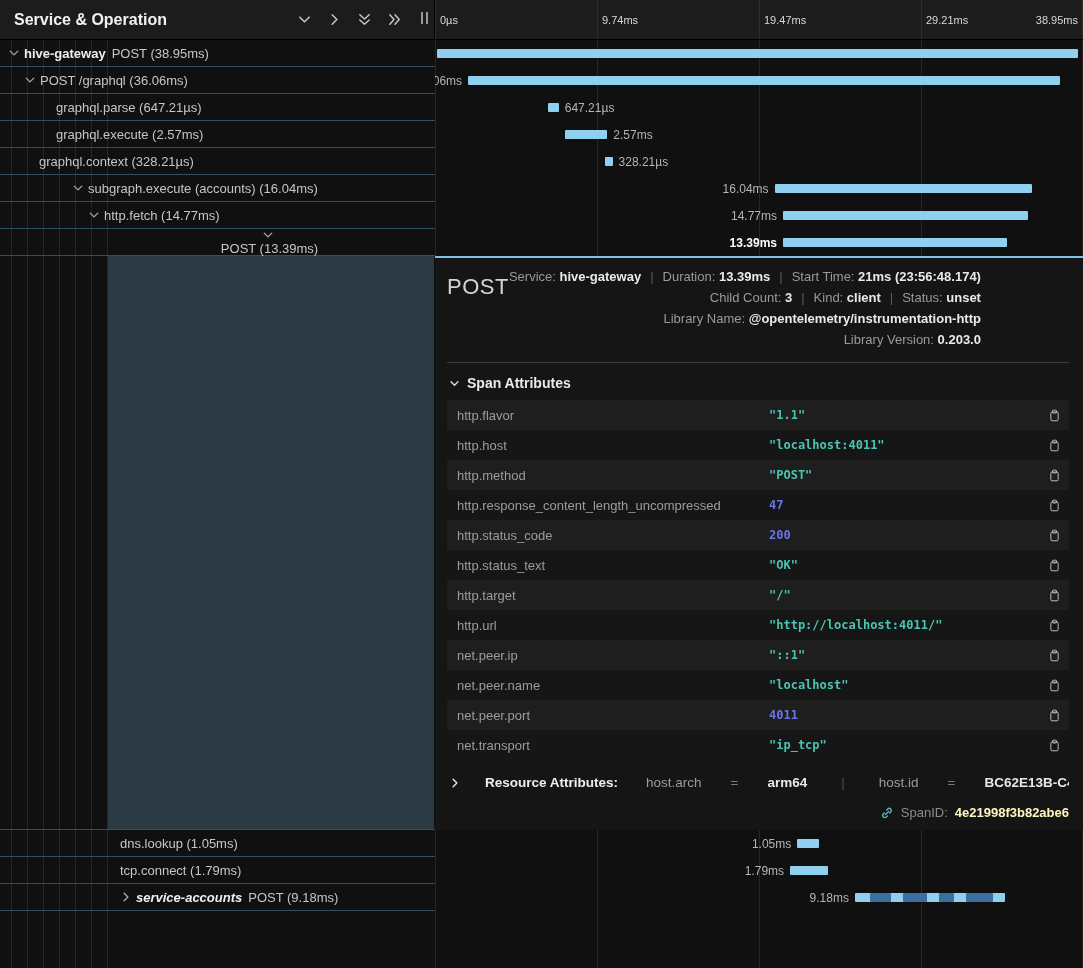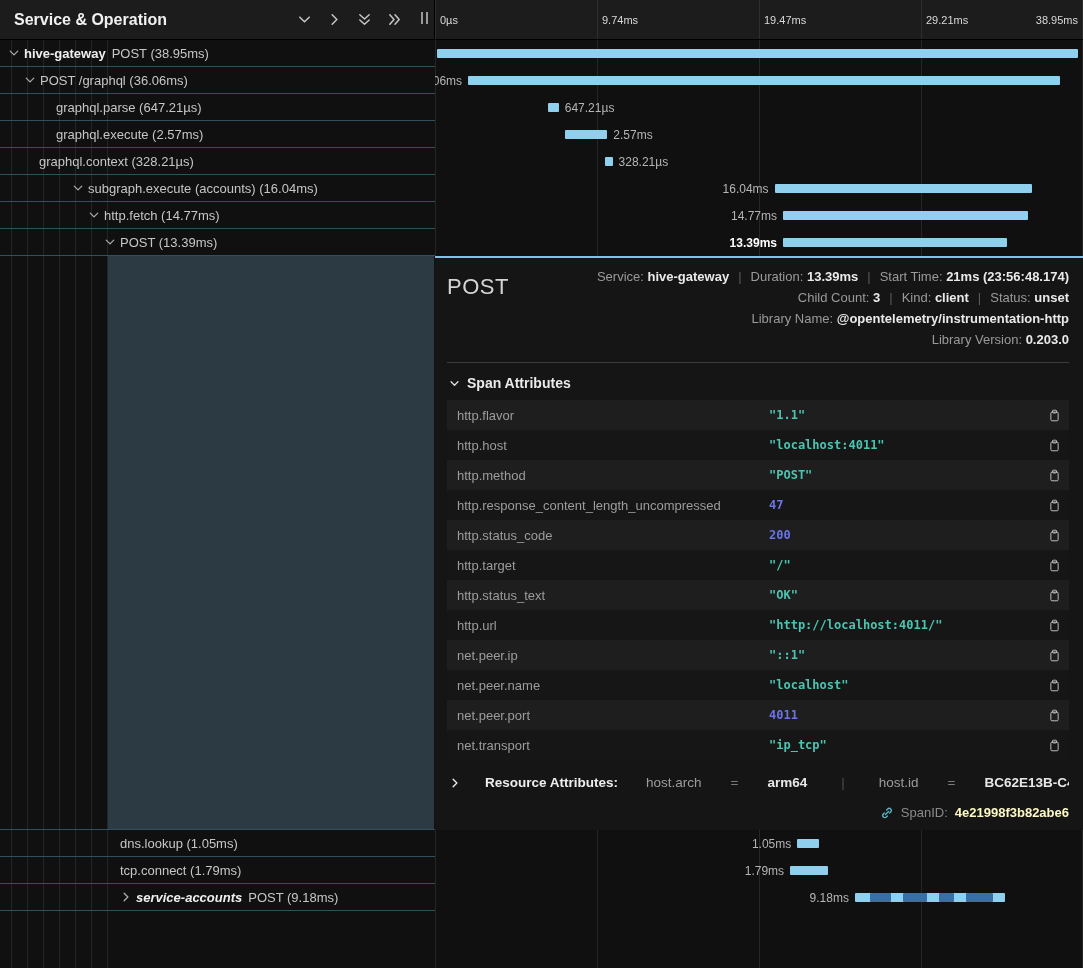--- a/index.html
+++ b/index.html
@@ -35,21 +35,21 @@
   .bar{position:absolute;top:9px;height:9px;background:#8fd0ee;border-radius:1px;}
   .bar-seg{position:absolute;top:0;bottom:0;background:#3c6ea0;border-radius:1px;}
   .bar-label{position:absolute;top:7px;font-size:12px;color:#b5b5b5;white-space:nowrap;}
   .bar-label.sel{color:#ffffff;font-weight:700;}
   
   .detail-row{display:flex;height:574px;position:relative;z-index:3;}
   .left-detail{width:435px;flex:none;position:relative;border-bottom:1px solid #31505f;box-sizing:border-box;}
   .selection-block{position:absolute;left:108px;top:0;right:1px;bottom:0;background:#2c3b43;}
   .detail-panel{flex:1;background:#151515;border-top:2px solid #7fc2e4;box-sizing:border-box;
                 padding:8px 14px 10px 12px;display:flex;flex-direction:column;overflow:hidden;}
-  .detail-header{display:flex;justify-content:space-between;align-items:flex-start;}
+  .detail-header{display:flex;justify-content:flex-start;align-items:flex-start;}
   .detail-title{font-size:22px;font-weight:500;color:#d4d4d4;padding-top:8px;letter-spacing:.5px;}
   .detail-meta{text-align:right;font-size:13px;line-height:21px;}
   .meta-label{color:#9a9a9a;}
   .meta-value{color:#eaeaea;font-weight:700;}
   .meta-sep{color:#5c5c5c;margin:0 9px;}
   .detail-divider{height:1px;background:#3c3c3c;margin:12px 0 10px;}
   .attr-header{display:flex;align-items:center;gap:7px;font-size:14px;font-weight:700;color:#eaeaea;margin:2px 0 9px 2px;cursor:pointer;}
   .attr-header .chev{display:inline-flex;color:#dcdcdc;}
   .attr-table{}
   .attr-row{display:flex;align-items:center;height:30px;padding:0 8px 0 10px;font-size:13px;box-sizing:border-box;}
@@ -218,21 +218,21 @@
               </svg>
             </span>
             <span class="tree-text">http.fetch (14.77ms)</span>
           </div>
           <div class="row-right">
             <div class="bar" style="left: 53.7%; width: 37.8%;"></div>
             <span class="bar-label" style="right: calc(46.3% + 6px);">14.77ms</span>
           </div>
         </div>
         <div class="row selected">
-          <div class="row-left" style="padding-left: 104px;">
+          <div class="row-left" style="padding-left: 104px; flex-direction: column;">
             <span class="tree-chev">
               <svg viewBox="0 0 16 16" width="12" height="12" fill="none" stroke="currentColor" stroke-width="1.8" stroke-linecap="round" stroke-linejoin="round">
                 <polyline points="3,5.5 8,10.5 13,5.5"></polyline>
               </svg>
             </span>
             <span class="tree-text">POST (13.39ms)</span>
           </div>
           <div class="row-right">
             <div class="bar" style="left: 53.7%; width: 34.6%;"></div>
             <span class="bar-label sel" style="right: calc(46.3% + 6px);">13.39ms</span>
@@ -308,32 +308,32 @@
               <span class="attr-key">http.status_code</span>
               <span class="attr-value number">200</span>
               <span class="copy-btn">
                 <svg viewBox="0 0 16 16" width="13" height="15" fill="none" stroke="currentColor" stroke-width="1.2">
                   <rect x="3.5" y="3.8" width="9" height="10.7" rx="1.5"></rect>
                   <rect x="5.5" y="1.5" width="5" height="3.4" rx="1"></rect>
                 </svg>
               </span>
             </div>
             <div class="attr-row">
+              <span class="attr-key">http.status_text</span>
+              <span class="attr-value string">"OK"</span>
+              <span class="copy-btn">
+                <svg viewBox="0 0 16 16" width="13" height="15" fill="none" stroke="currentColor" stroke-width="1.2">
+                  <rect x="3.5" y="3.8" width="9" height="10.7" rx="1.5"></rect>
+                  <rect x="5.5" y="1.5" width="5" height="3.4" rx="1"></rect>
+                </svg>
+              </span>
+            </div>
+            <div class="attr-row">
               <span class="attr-key">http.target</span>
               <span class="attr-value string">"/"</span>
-              <span class="copy-btn">
-                <svg viewBox="0 0 16 16" width="13" height="15" fill="none" stroke="currentColor" stroke-width="1.2">
-                  <rect x="3.5" y="3.8" width="9" height="10.7" rx="1.5"></rect>
-                  <rect x="5.5" y="1.5" width="5" height="3.4" rx="1"></rect>
-                </svg>
-              </span>
-            </div>
-            <div class="attr-row">
-              <span class="attr-key">http.status_text</span>
-              <span class="attr-value string">"OK"</span>
               <span class="copy-btn">
                 <svg viewBox="0 0 16 16" width="13" height="15" fill="none" stroke="currentColor" stroke-width="1.2">
                   <rect x="3.5" y="3.8" width="9" height="10.7" rx="1.5"></rect>
                   <rect x="5.5" y="1.5" width="5" height="3.4" rx="1"></rect>
                 </svg>
               </span>
             </div>
             <div class="attr-row">
               <span class="attr-key">http.url</span>
               <span class="attr-value string">"http://localhost:4011/"</span>

